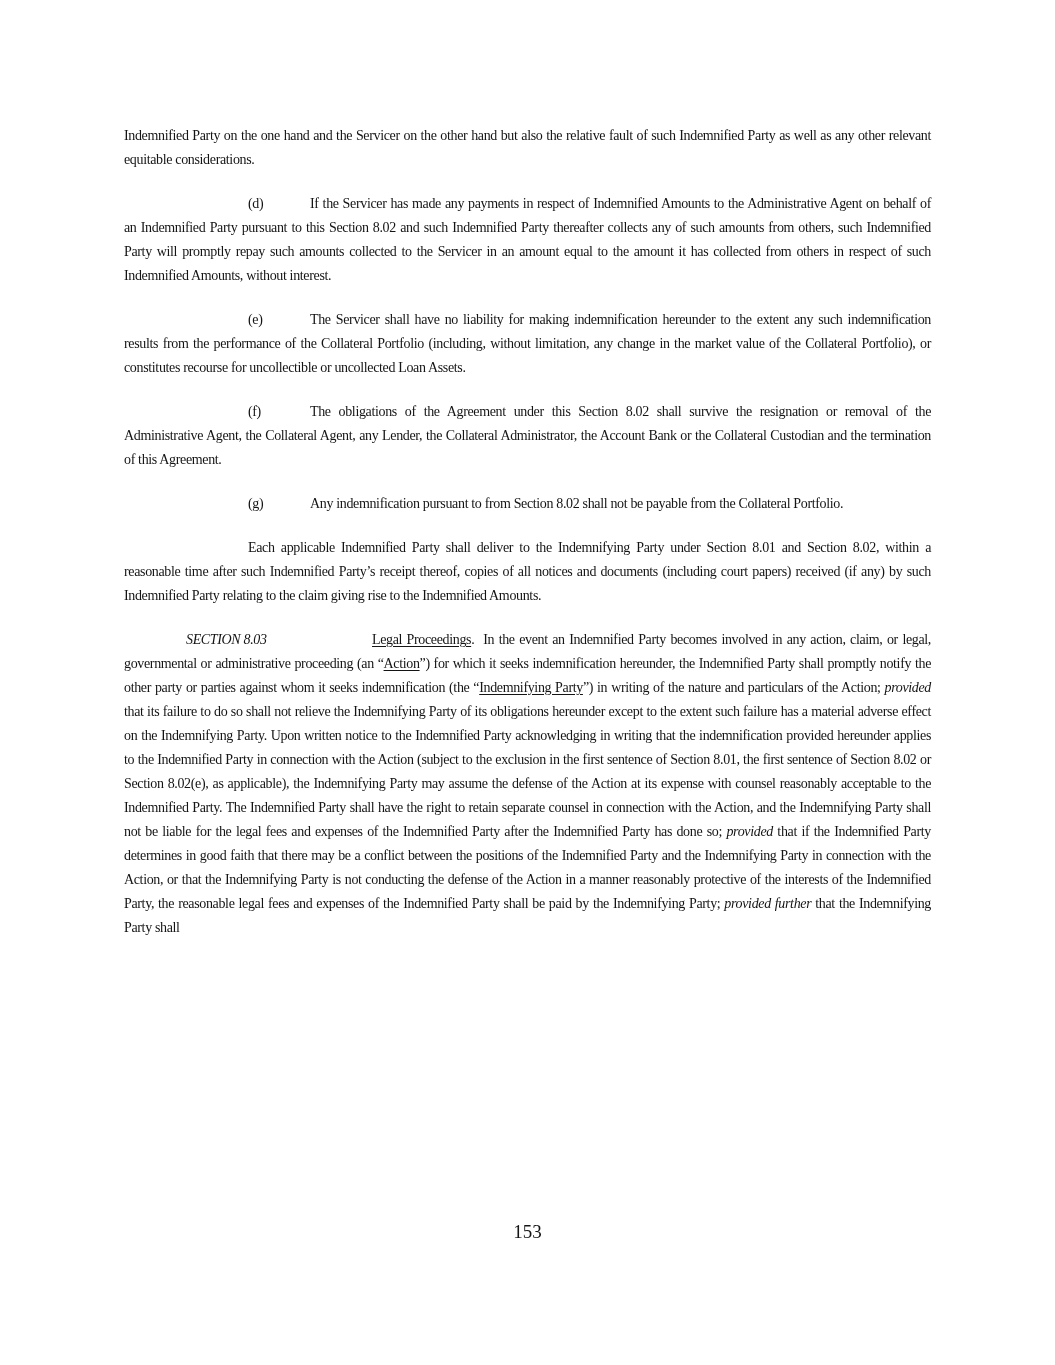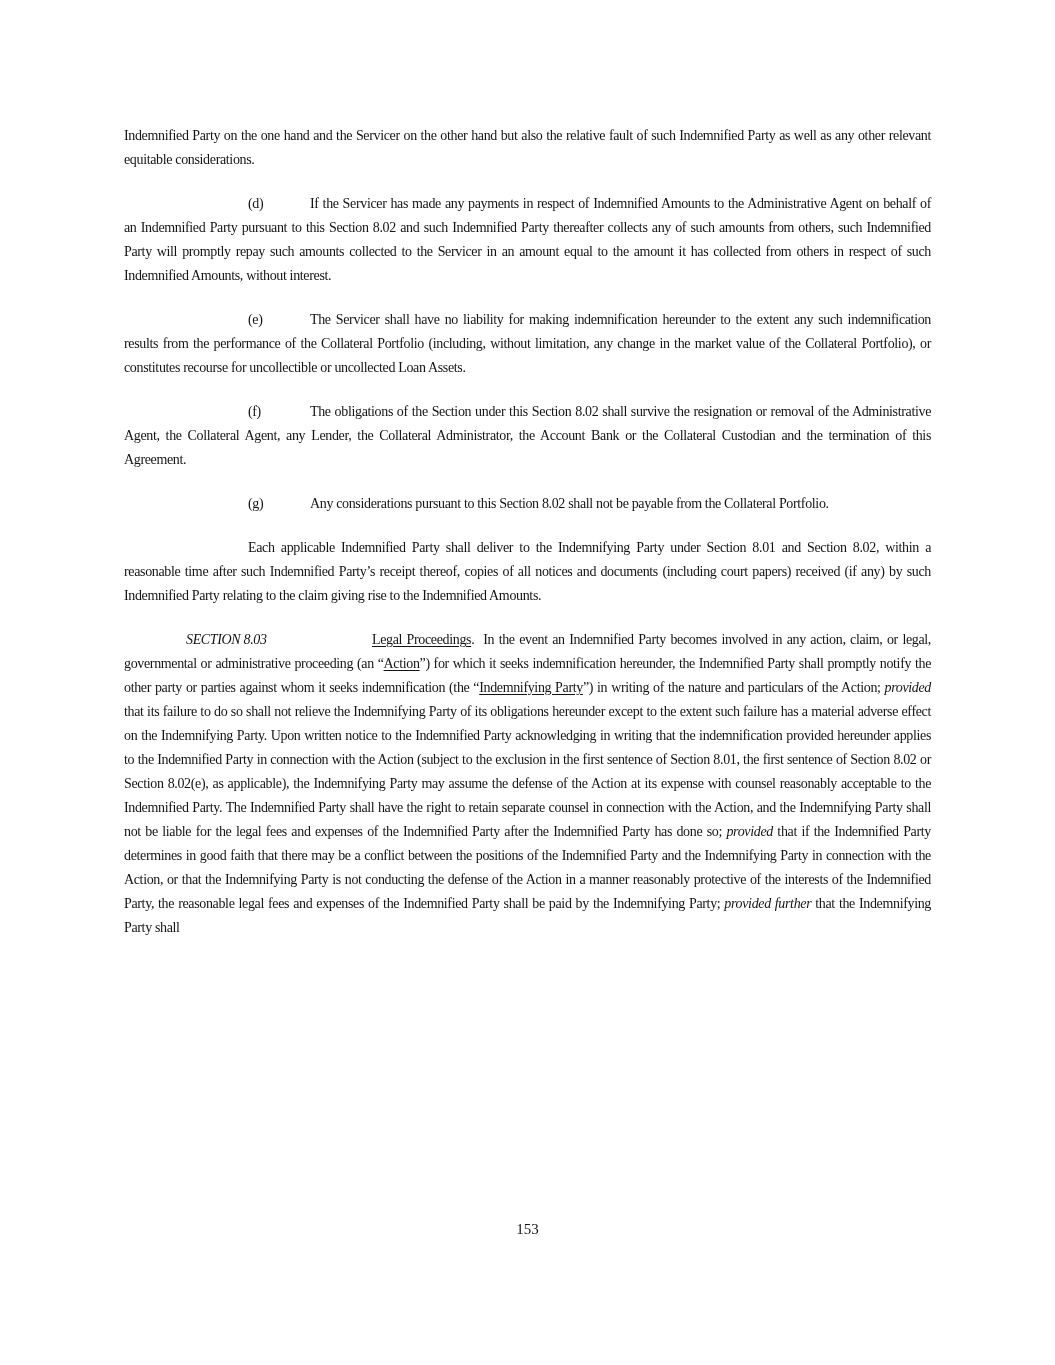--- a/index.html
+++ b/index.html
@@ -13,37 +13,37 @@
   .para.last { margin-bottom: 0; }
   .ind2 { text-indent: 124px; }
   .ind1 { text-indent: 62px; }
   .lbl { display: inline-block; width: 62px; text-indent: 0; }
   .seclbl { display: inline-block; width: 186px; text-indent: 0; font-style: italic; }
   u { text-decoration: underline; text-underline-offset: 2px; }
   a.xref { color: inherit; text-underline-offset: 2px; cursor: pointer; }
   i { }
   .pagenum {
     position: absolute; left: 0; width: 1055px; top: 1221px; text-align: center;
-    font-family: "Liberation Serif", serif; font-size: 15px; color: #141414;
+    font-family: "Liberation Serif", serif; font-size: 19px; color: #141414;
   }
 </style>
 </head>
 <body>
 
 <div class="page">
 
   <p class="para"><span>Indemnified Party on the one hand and the Servicer on the other hand but also the relative fault of such Indemnified Party as well as any other relevant equitable considerations.</span></p>
 
   <p class="para ind2"><span class="lbl">(d)</span><span>If the Servicer has made any payments in respect of Indemnified Amounts to the Administrative Agent on behalf of an Indemnified Party pursuant to this </span><a class="xref">Section 8.02</a><span> and such Indemnified Party thereafter collects any of such amounts from others, such Indemnified Party will promptly repay such amounts collected to the Servicer in an amount equal to the amount it has collected from others in respect of such Indemnified Amounts, without interest.</span></p>
 
   <p class="para ind2"><span class="lbl">(e)</span><span>The Servicer shall have no liability for making indemnification hereunder to the extent any such indemnification results from the performance of the Collateral Portfolio (including, without limitation, any change in the market value of the Collateral Portfolio), or constitutes recourse for uncollectible or uncollected Loan Assets.</span></p>
 
-  <p class="para ind2"><span class="lbl">(f)</span><span>The obligations of the Section under this </span><a class="xref">Section 8.02</a><span> shall survive the resignation or removal of the Administrative Agent, the Collateral Agent, any Lender, the Collateral Administrator, the Account Bank or the Collateral Custodian and the termination of this Agreement.</span></p>
+  <p class="para ind2"><span class="lbl">(f)</span><span>The obligations of the Agreement under this </span><a class="xref">Section 8.02</a><span> shall survive the resignation or removal of the Administrative Agent, the Collateral Agent, any Lender, the Collateral Administrator, the Account Bank or the Collateral Custodian and the termination of this Agreement.</span></p>
 
-  <p class="para ind2"><span class="lbl">(g)</span><span>Any considerations pursuant to this </span><a class="xref">Section 8.02</a><span> shall not be payable from the Collateral Portfolio.</span></p>
+  <p class="para ind2"><span class="lbl">(g)</span><span>Any indemnification pursuant to from </span><a class="xref">Section 8.02</a><span> shall not be payable from the Collateral Portfolio.</span></p>
 
   <p class="para ind2"><span>Each applicable Indemnified Party shall deliver to the Indemnifying Party under </span><a class="xref">Section 8.01</a><span> and </span><a class="xref">Section 8.02</a><span>, within a reasonable time after such Indemnified Party’s receipt thereof, copies of all notices and documents (including court papers) received (if any) by such Indemnified Party relating to the claim giving rise to the Indemnified Amounts.</span></p>
 
   <p class="para ind1 last"><span class="seclbl">SECTION 8.03</span><u>Legal Proceedings</u><span>.</span><span style="white-space:pre-wrap">  In the event an Indemnified Party becomes involved in any action, claim, or legal, governmental or administrative proceeding (an “</span><u>Action</u><span>”) for which it seeks indemnification hereunder, the Indemnified Party shall promptly notify the other party or parties against whom it seeks indemnification (the “</span><u>Indemnifying Party</u><span>”) in writing of the nature and particulars of the Action; </span><i>provided</i><span> that its failure to do so shall not relieve the Indemnifying Party of its obligations hereunder except to the extent such failure has a material adverse effect on the Indemnifying Party.  Upon written notice to the Indemnified Party acknowledging in writing that the indemnification provided hereunder applies to the Indemnified Party in connection with the Action (subject to the exclusion in the first sentence of </span><a class="xref">Section 8.01</a><span>, the first sentence of </span><a class="xref">Section 8.02</a><span> or </span><a class="xref">Section 8.02(e)</a><span>, as applicable), the Indemnifying Party may assume the defense of the Action at its expense with counsel reasonably acceptable to the Indemnified Party.  The Indemnified Party shall have the right to retain separate counsel in connection with the Action, and the Indemnifying Party shall not be liable for the legal fees and expenses of the Indemnified Party after the Indemnified Party has done so; </span><i>provided</i><span> that if the Indemnified Party determines in good faith that there may be a conflict between the positions of the Indemnified Party and the Indemnifying Party in connection with the Action, or that the Indemnifying Party is not conducting the defense of the Action in a manner reasonably protective of the interests of the Indemnified Party, the reasonable legal fees and expenses of the Indemnified Party shall be paid by the Indemnifying Party; </span><i>provided further</i><span> that the Indemnifying Party shall</span></p>
 
 </div>
 
 <div class="pagenum">153</div>
 
 </body></html>

